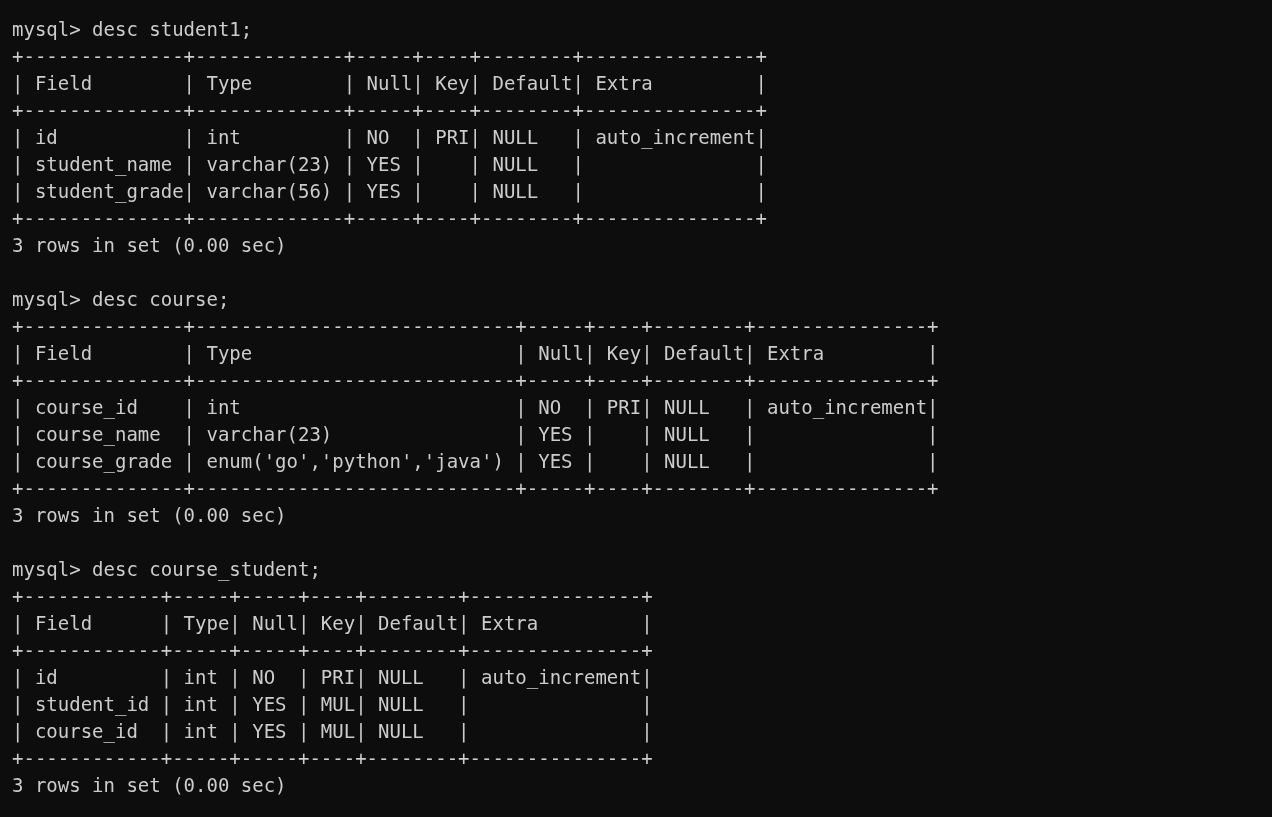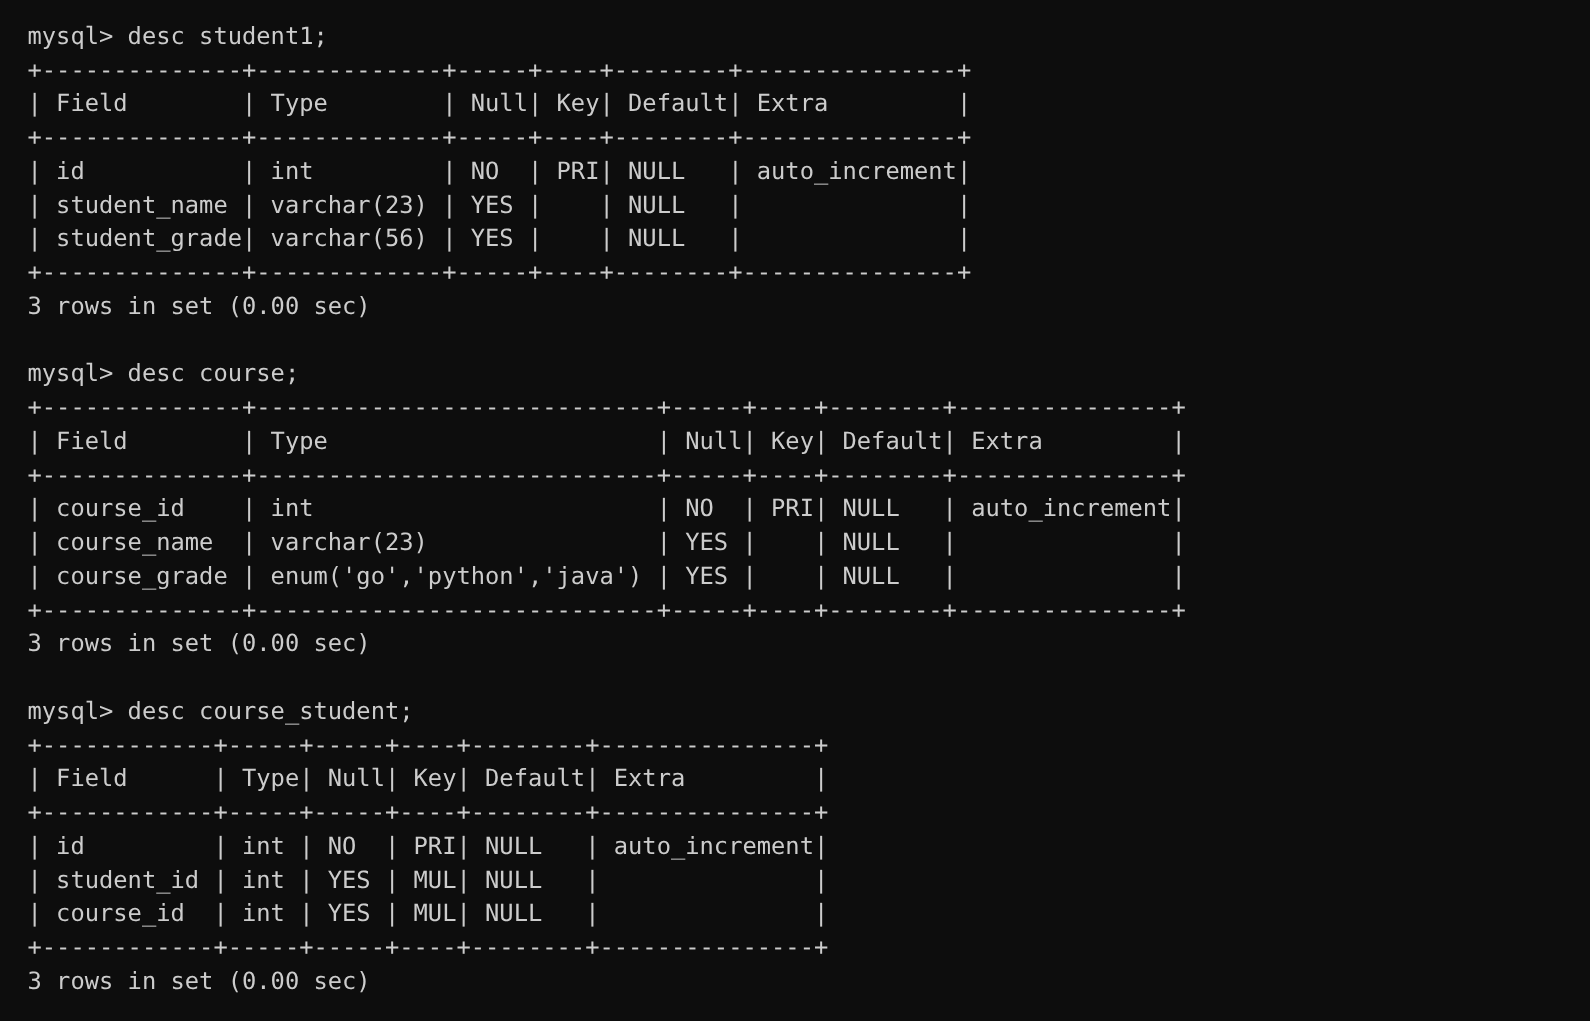--- a/index.html
+++ b/index.html
@@ -13,21 +13,21 @@
     height: 817px;
     overflow: hidden;
     font-family: "DejaVu Sans Mono", "Liberation Mono", monospace;
   }
   #terminal {
     box-sizing: border-box;
     width: 1272px;
     height: 817px;
     background: #0d0d0d;
     color: #cccccc;
-    padding: 16px 0 0 22px;
+    padding: 16px 0 0 12px;
     font-family: "DejaVu Sans Mono", "Liberation Mono", monospace;
     font-size: 19px;
     line-height: 27px;
     letter-spacing: 0px;
     white-space: pre;
     -webkit-font-smoothing: antialiased;
   }
   .line {
     white-space: pre;
     font-family: "DejaVu Sans Mono", "Liberation Mono", monospace;

